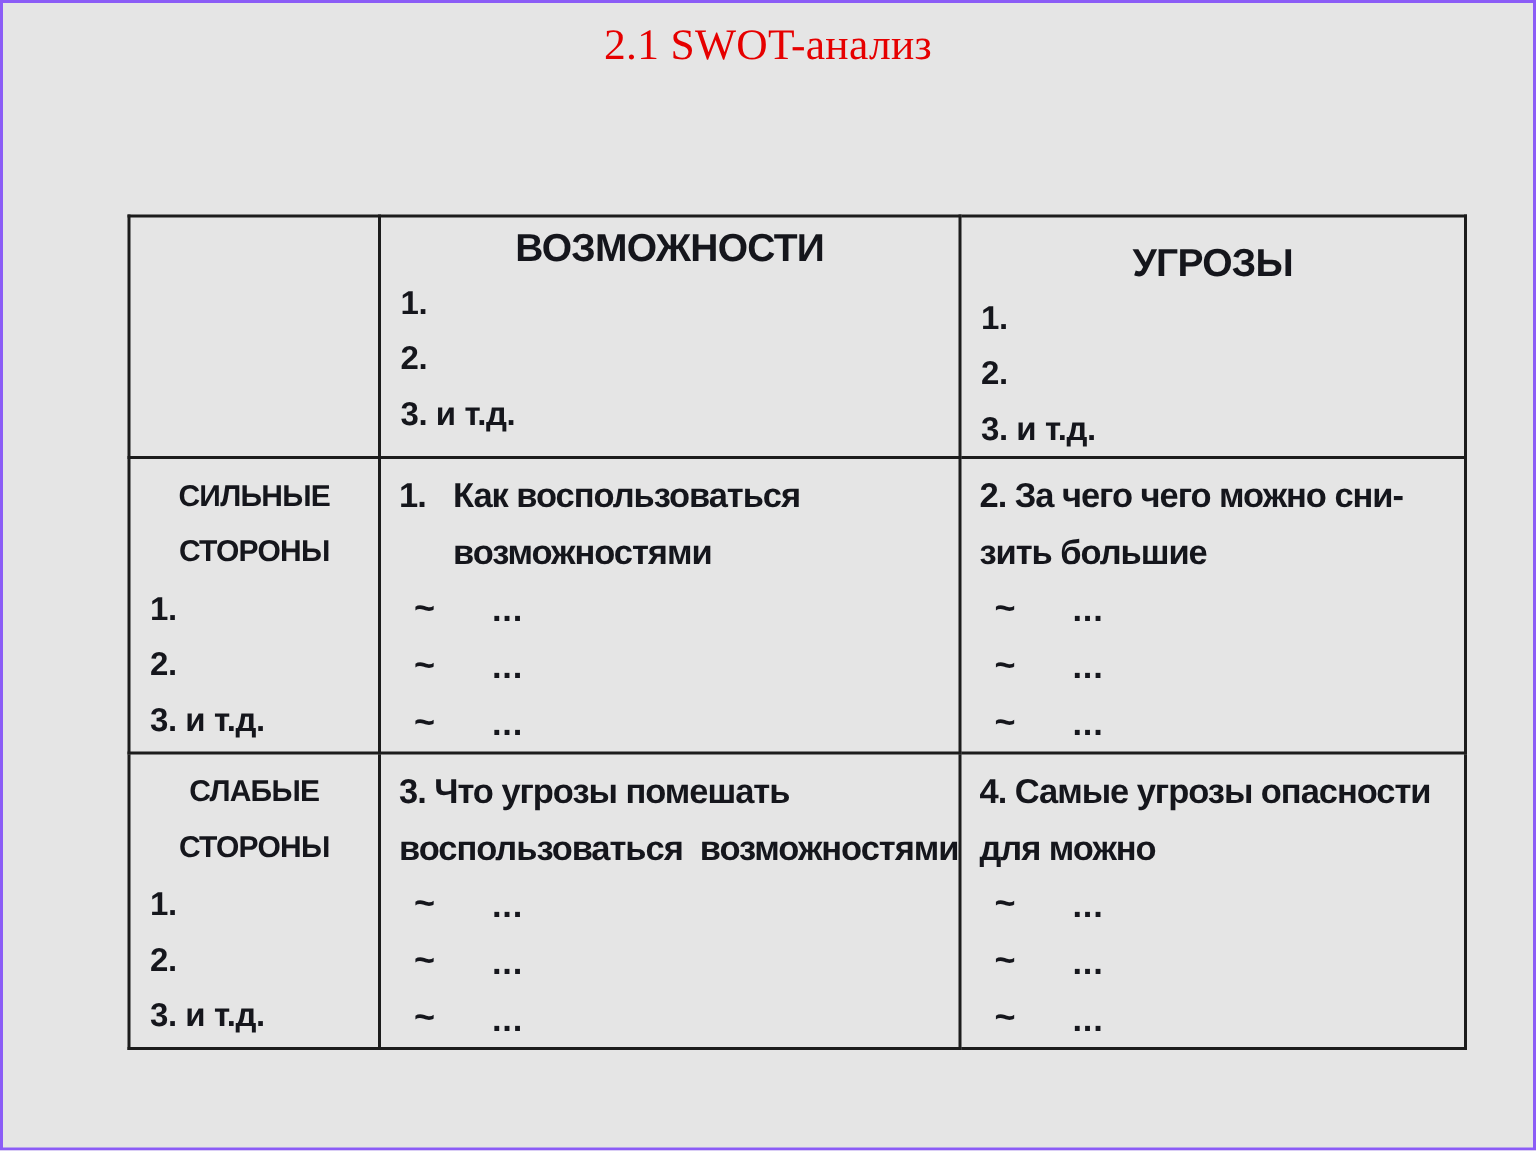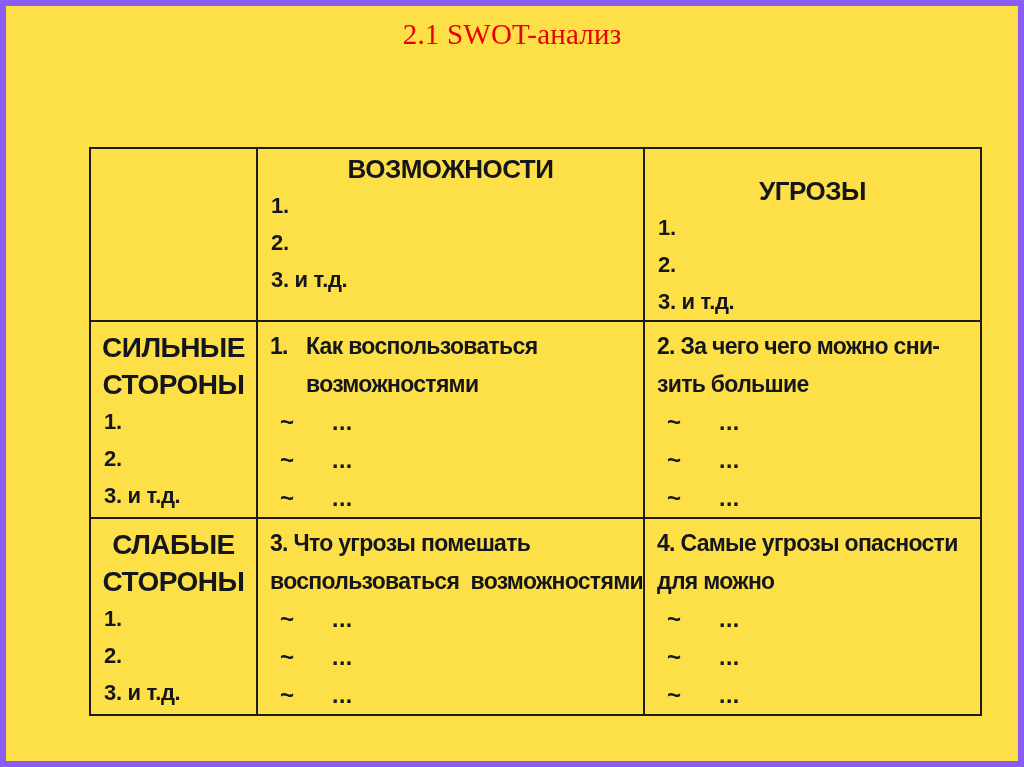--- a/index.html
+++ b/index.html
@@ -6,22 +6,22 @@
     --c-title: #e60000;
     --c-text: #15161c;
     --c-border: #1c1c1c;
   }
   * { box-sizing: border-box; }
   html, body { margin: 0; padding: 0; background: #ffffff; }
   .slide {
     position: relative;
     width: 1024px;
     height: 767px;
-    background: #fde047;
-    border: 6px solid #8b5cf6;
+    background: #e5e5e5;
+    border: 2px solid #8b5cf6;
     overflow: hidden;
     font-family: "Liberation Sans", sans-serif;
     color: var(--c-text);
   }
   .slide-title {
     position: absolute;
     top: 12px;
     left: 0;
     width: 100%;
     text-align: center;
@@ -65,34 +65,34 @@
   .row-w     { height: 188px; }
 
   .head-title {
     text-align: center;
     font-size: 26px;
     line-height: 30px;
     letter-spacing: -0.5px;
     padding-top: 5px;
     white-space: pre;
   }
-  .pad-more .head-title { padding-top: 27px; }
+  .pad-more .head-title { padding-top: 15px; }
 
   .list {
     padding-left: 13px;
     font-size: 22px;
     line-height: 37px;
     letter-spacing: -0.3px;
   }
   .list .li { white-space: pre; }
   .head-list { padding-top: 3px; }
 
   .side-title {
     text-align: center;
-    font-size: 28px;
+    font-size: 20px;
     line-height: 37px;
     letter-spacing: -0.5px;
     padding-top: 7px;
     white-space: pre;
   }
 
   .cell-body {
     padding: 5px 4px 0 12px;
     font-size: 23px;
     line-height: 38px;

